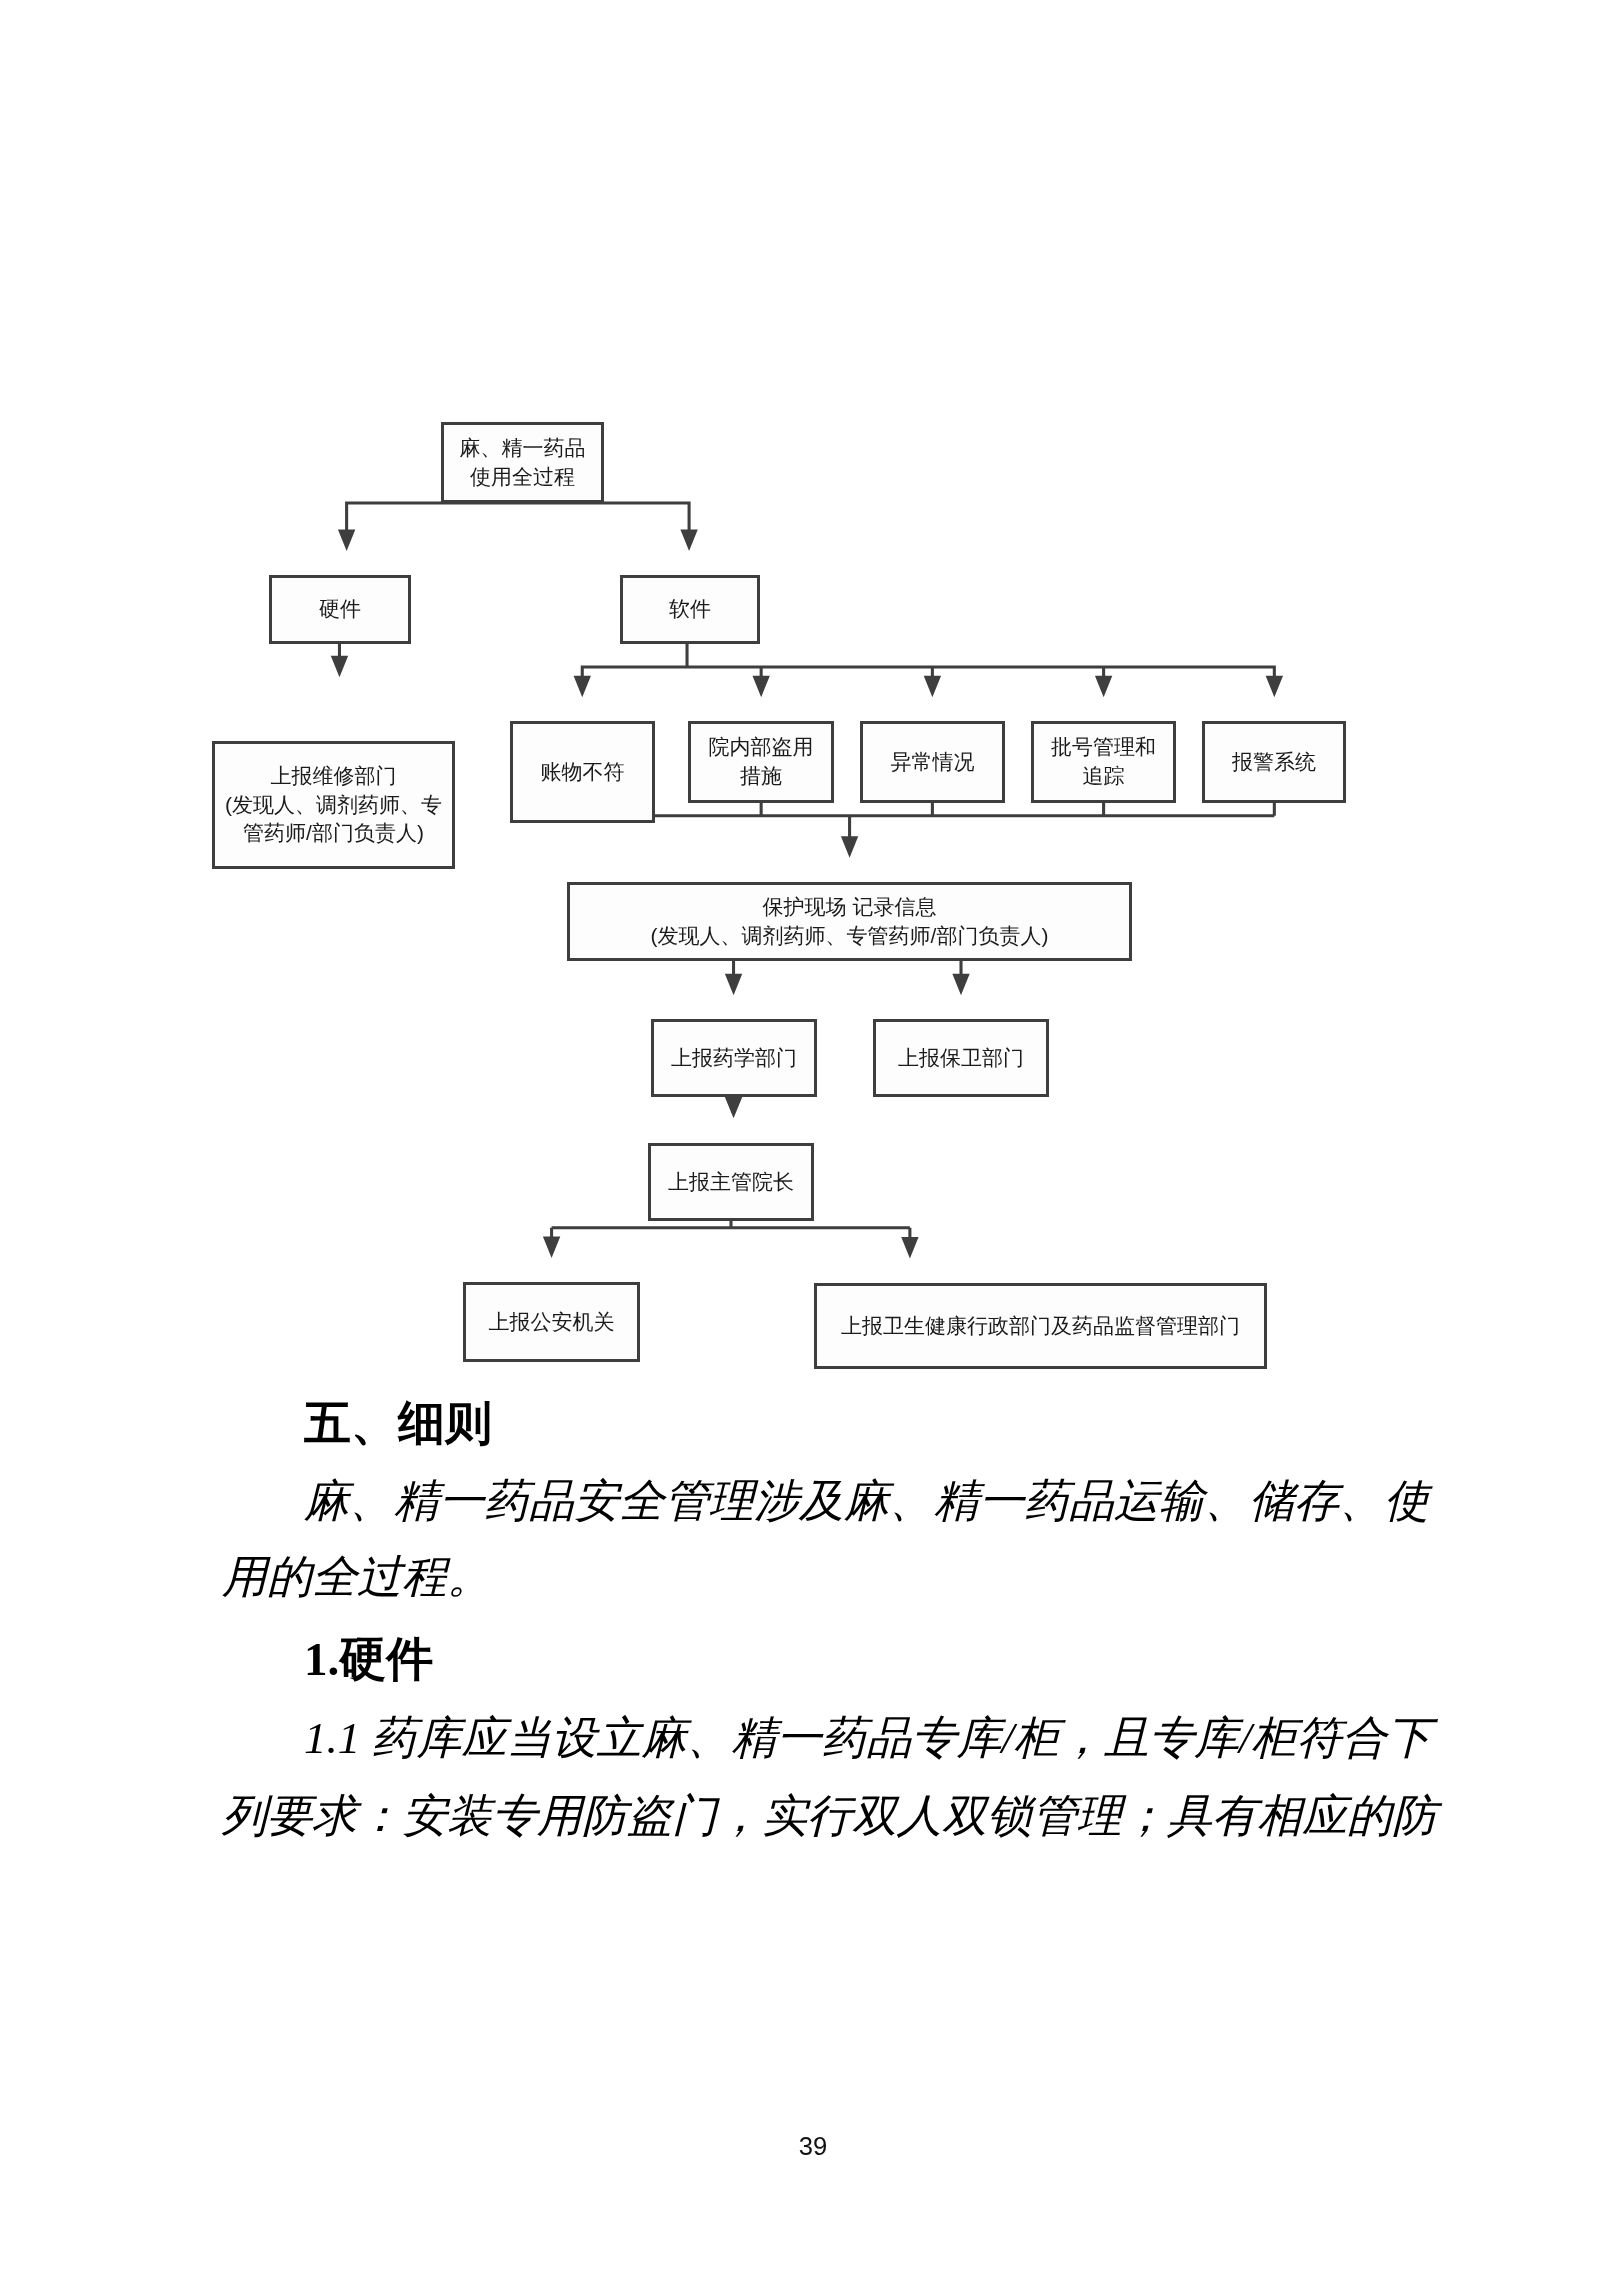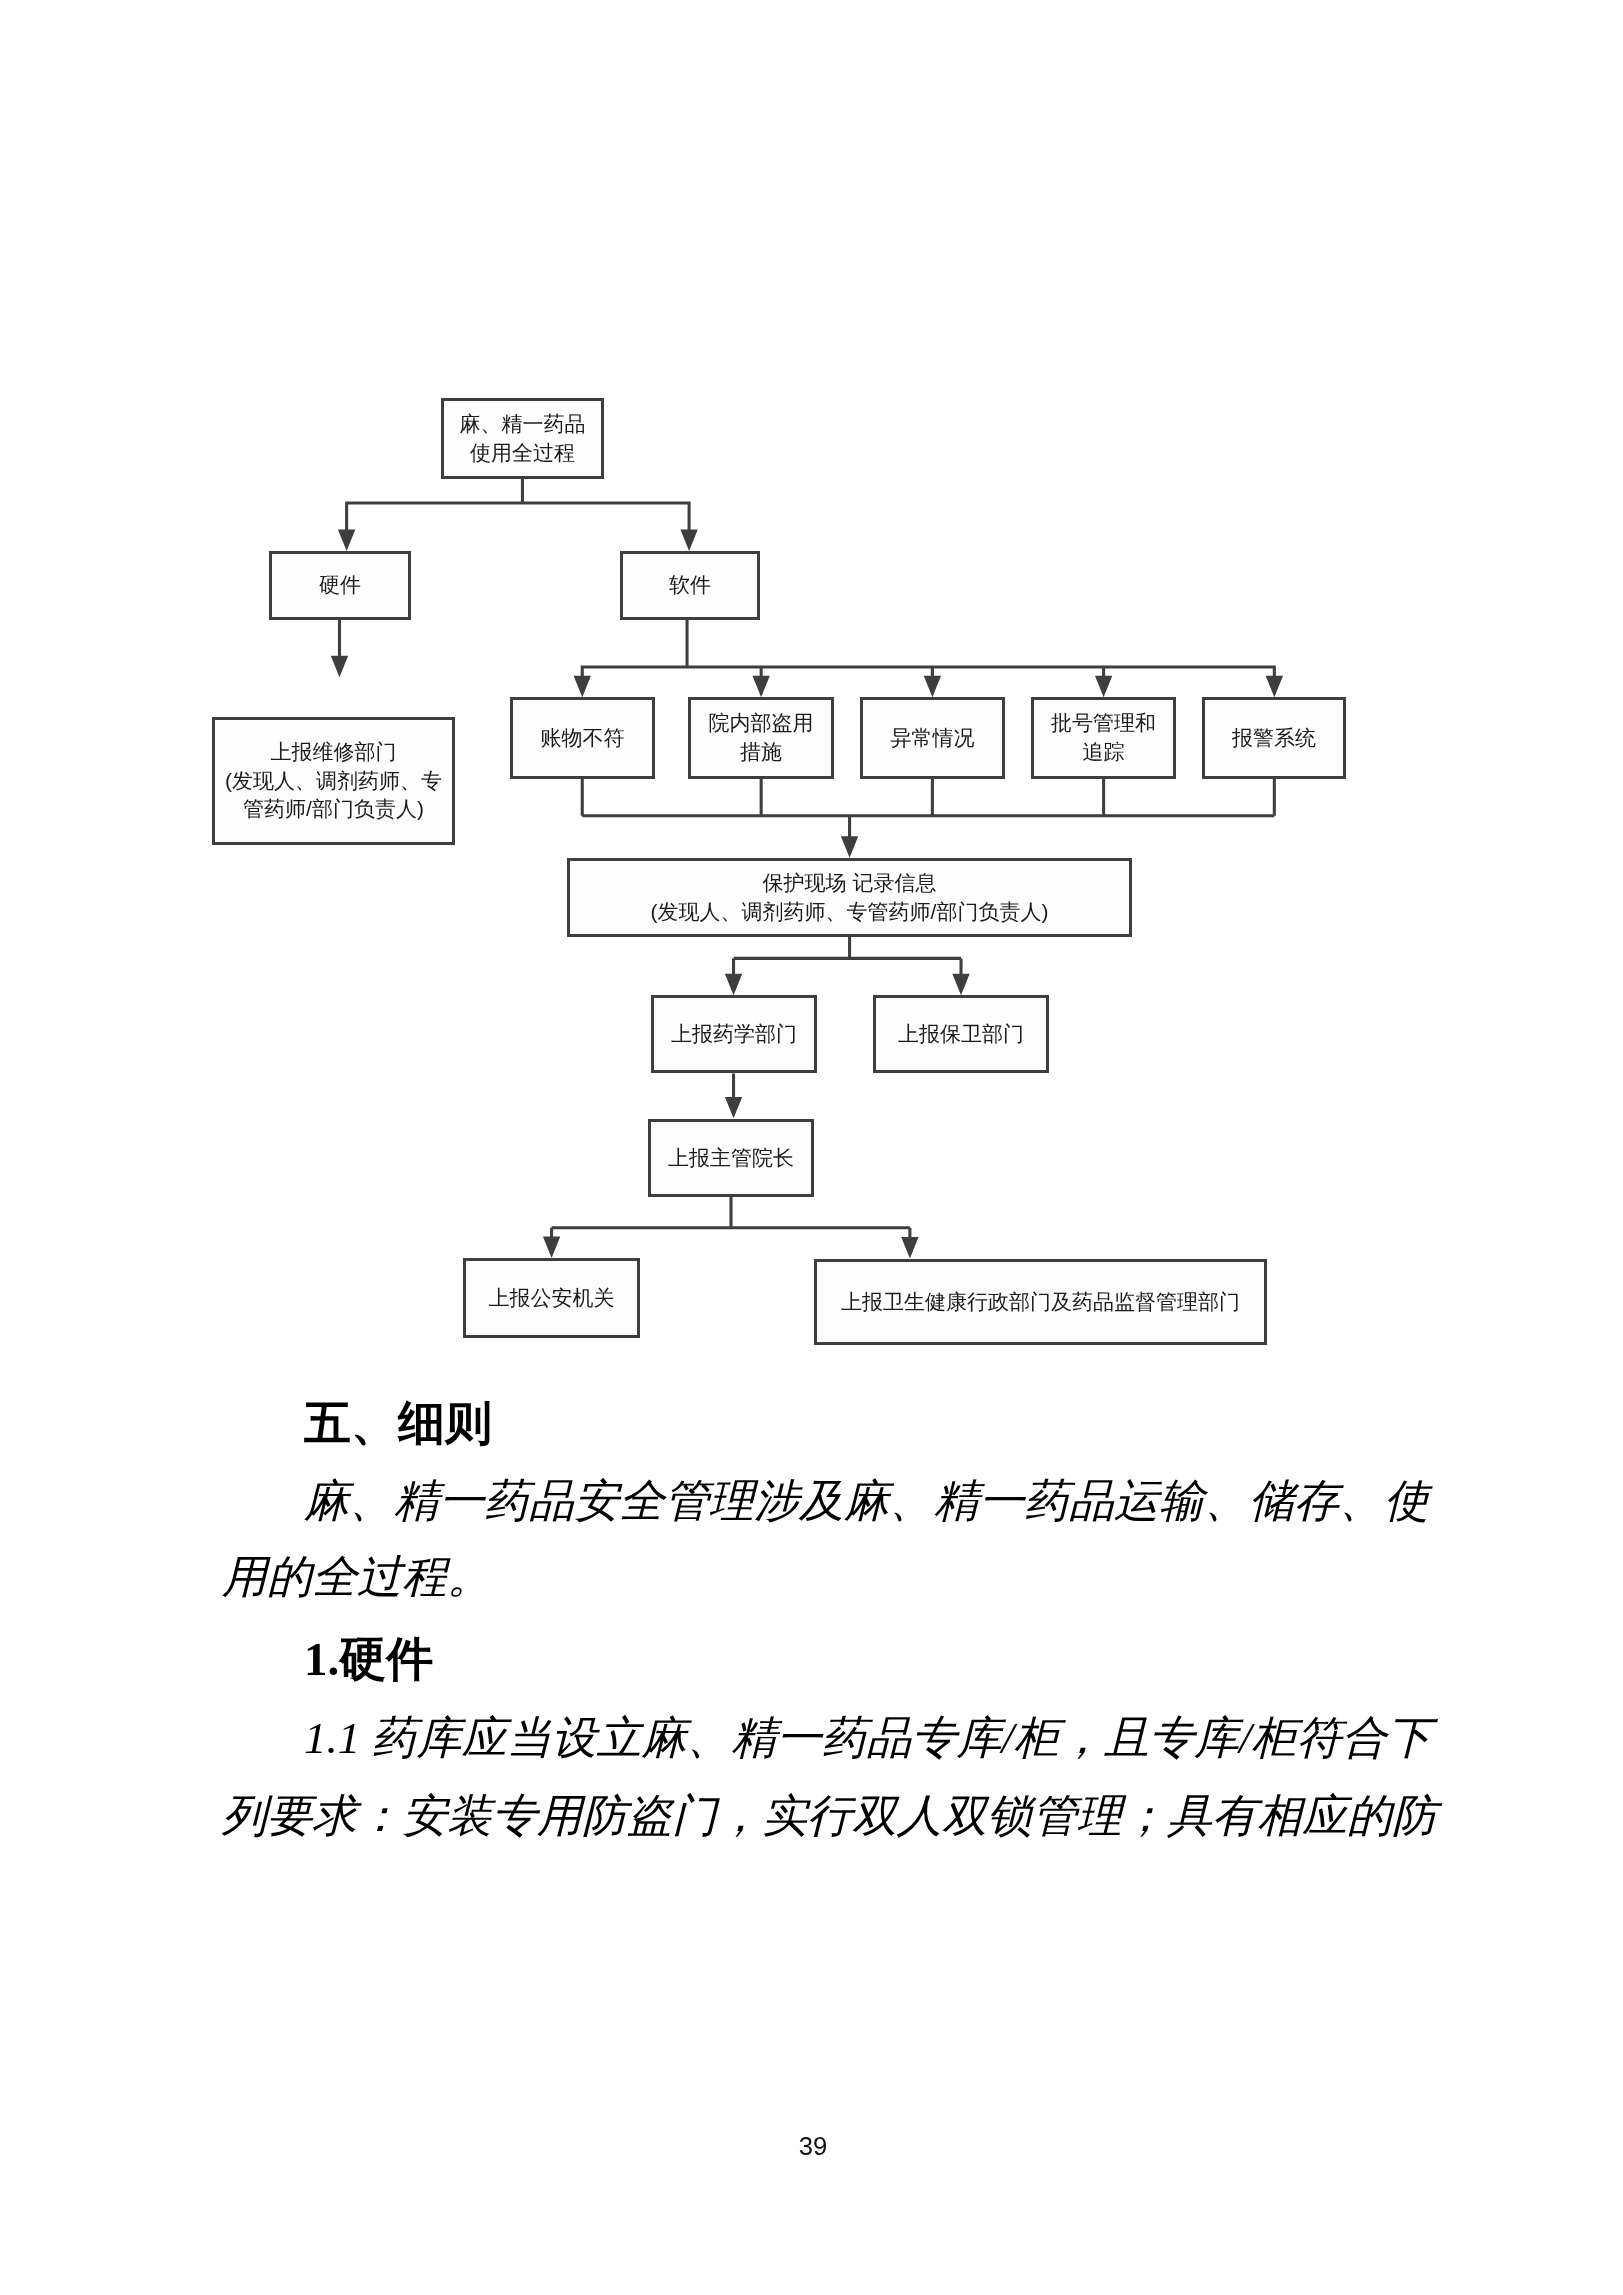--- a/index.html
+++ b/index.html
@@ -2,21 +2,21 @@
 <html style="font-size:8.2px"><head>
 <meta charset="utf-8">
 <style>
   html,body{margin:0;padding:0;}
   body{width:1623px;height:2295px;background:#ffffff;position:relative;overflow:hidden;
        font-family:"Liberation Serif",serif;color:#000;}
   .page{position:absolute;left:0;top:0;width:1623px;height:2295px;background:#fff;}
   svg.connectors{position:absolute;left:0;top:0;width:1623px;height:2295px;}
   .node{position:absolute;box-sizing:border-box;border:3.6px solid #3e3e3e;background:#fdfdfd;
         display:flex;align-items:center;justify-content:center;text-align:center;
-        font:21px/1.36 "Liberation Sans",sans-serif;color:#1b1b1b;white-space:pre-line;}
+        font:21px/1.36 "Liberation Sans",sans-serif;color:#1b1b1b;white-space:pre-line;margin-top:24px;}
   .bodyline{position:absolute;white-space:nowrap;font:italic 45px/56px "Liberation Serif",serif;color:#000;}
   .headline{position:absolute;white-space:nowrap;font:bold 47px/56px "Liberation Serif",serif;color:#000;font-style:normal;}
   .pagenum{position:absolute;left:777px;top:2131px;width:72px;text-align:center;
            font:25.6px/31px "Liberation Sans",sans-serif;color:#111;}
 </style>
 </head>
 <body>
 
 <div class="page">
 
@@ -45,21 +45,21 @@
              M1763,2420 L1797,2420 L1780,2462 Z"></path>
   </svg>
 
   <div class="node" style="left:441px;top:398px;width:163px;height:81px">麻、精一药品
 使用全过程</div>
   <div class="node" style="left:269px;top:551px;width:142px;height:69px">硬件</div>
   <div class="node" style="left:620px;top:551px;width:140px;height:69px">软件</div>
   <div class="node" style="left:212px;top:717px;width:243px;height:128px">上报维修部门
 (发现人、调剂药师、专
 管药师/部门负责人)</div>
-  <div class="node" style="left:510px;top:697px;width:145px;height:82px">账物不符</div>
+  <div class="node" style="left:510px;top:697px;width:145px;height:102px">账物不符</div>
   <div class="node" style="left:688px;top:697px;width:146px;height:82px">院内部盗用
 措施</div>
   <div class="node" style="left:860px;top:697px;width:145px;height:82px">异常情况</div>
   <div class="node" style="left:1031px;top:697px;width:145px;height:82px">批号管理和
 追踪</div>
   <div class="node" style="left:1202px;top:697px;width:144px;height:82px">报警系统</div>
   <div class="node" style="left:567px;top:858px;width:565px;height:79px">保护现场 记录信息
 (发现人、调剂药师、专管药师/部门负责人)</div>
   <div class="node" style="left:651px;top:995px;width:166px;height:78px">上报药学部门</div>
   <div class="node" style="left:873px;top:995px;width:176px;height:78px">上报保卫部门</div>

